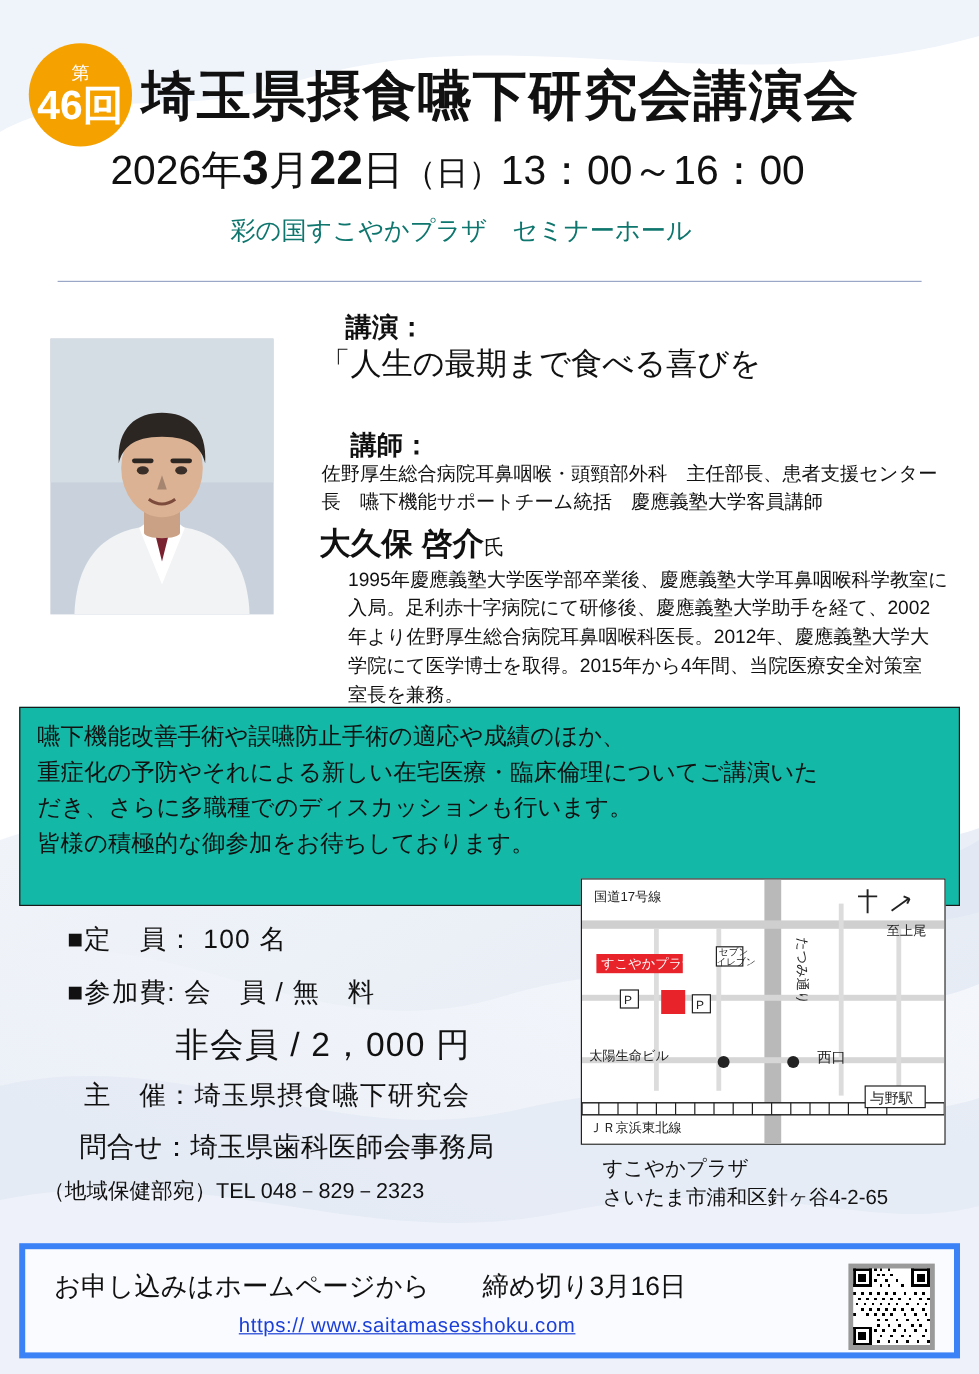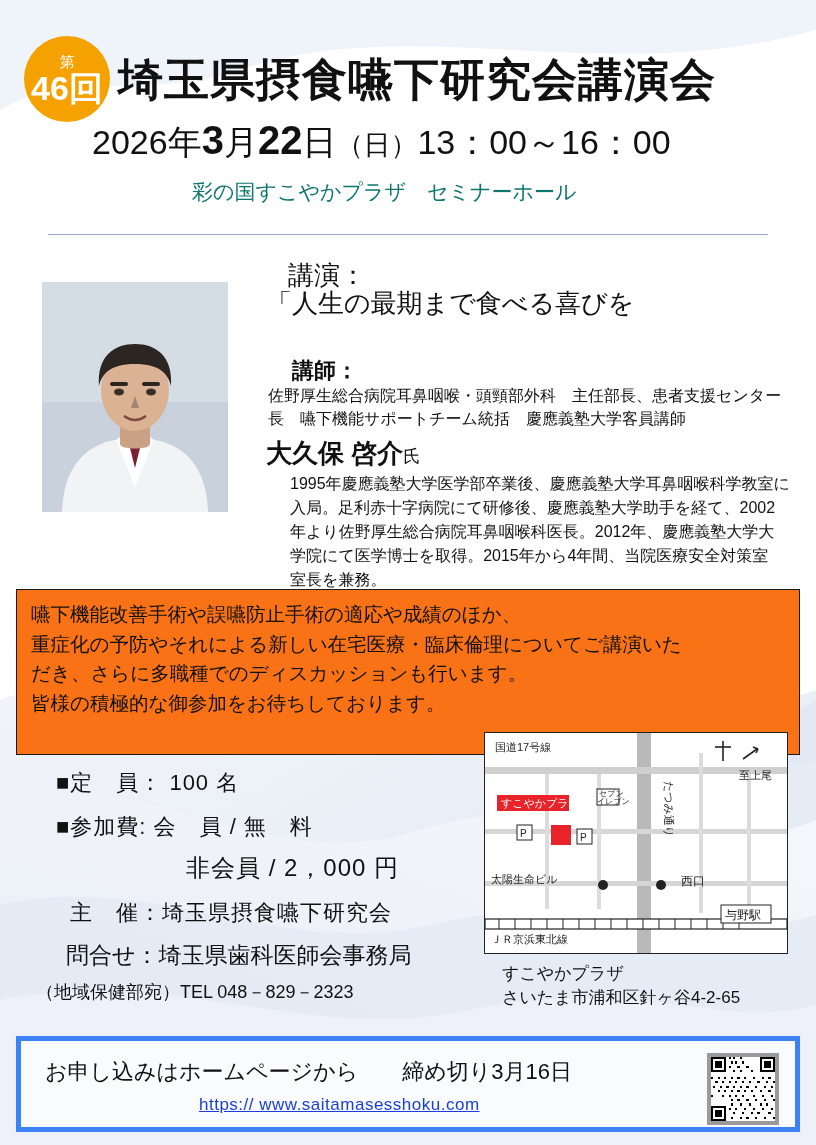--- a/index.html
+++ b/index.html
@@ -47,41 +47,41 @@
     background: #9aa7c7;
   }
 
   
   .speaker { position:absolute; left:0; top: 250px; width: 816px; height: 335px; }
   .portrait {
     position:absolute; left: 42px; top: 32px; width: 186px; height: 230px;
     overflow:hidden; background:#cfd6de;
   }
   .portrait svg { display:block; }
-  .lec-label { position:absolute; left: 268px; top: 8px; font-size: 26px; font-weight:normal;padding-left:20px; }
+  .lec-label { position:absolute; left: 268px; top: 8px; font-size: 22px; font-weight:bold;padding-left:20px; }
   .lec-title1 { position:absolute; left: 266px; top: 36px; font-size: 26px; }
   .lec-title2 { position:absolute; left: 322px; top: 72px; font-size: 26px; }
   .teacher-label { position:absolute; left: 268px; top: 106px; font-size: 22px; font-weight:bold;margin-left:24px; }
   .affil { position:absolute; left: 268px; top: 134px; width: 520px; font-size: 16px; line-height: 1.45; }
   .name { position:absolute; left: 266px; top: 186px; font-size: 26px; font-weight:bold; }
   .name .suffix { font-size: 17px; font-weight:normal; }
   .bio { position:absolute; left: 290px; top: 222px; width: 500px; font-size: 16px; line-height: 1.5; }
 
   
   .abstract {
     position:absolute; left: 16px; top: 589px; width: 784px; height: 166px;
-    border: 1px solid #1a1a1a; background: #f97316;
+    border: 1px solid #1a1a1a; background: #14b8a6;
     padding: 10px 14px; font-size: 19.5px; line-height: 1.52;
   }
 
   
   .info { position:absolute; left: 0; top: 740px; width: 470px; font-size: 21px; }
   .r1 { position:absolute; left: 56px; top: 28px; font-size: 22px; letter-spacing: 1px; }
   .r2 { position:absolute; left: 56px; top: 72px; font-size: 22px; letter-spacing: 1px; }
-  .r3 { position:absolute; left: 146px; top: 112px; font-size: 24px; letter-spacing: 1px; margin-left: 40px; }
+  .r3 { position:absolute; left: 146px; top: 112px; font-size: 28px; letter-spacing: 1px; }
   .r4 { position:absolute; left: 70px; top: 158px; font-size: 22px; letter-spacing: 1px; }
   .r5 { position:absolute; left: 66px; top: 200px; font-size: 23px; }
   .r6 { position:absolute; left: 36px; top: 240px; font-size: 18px; }
 
   
   .mapwrap { position:absolute; left: 484px; top: 732px; width: 304px; height: 222px; }
   .mapbox { width: 304px; height: 222px; border: 1px solid #222; background:#fff; position:relative; overflow:hidden; }
   .map-cap { position:absolute; left: 502px; top: 962px; font-size: 17px; line-height:1.4; }
 
   

